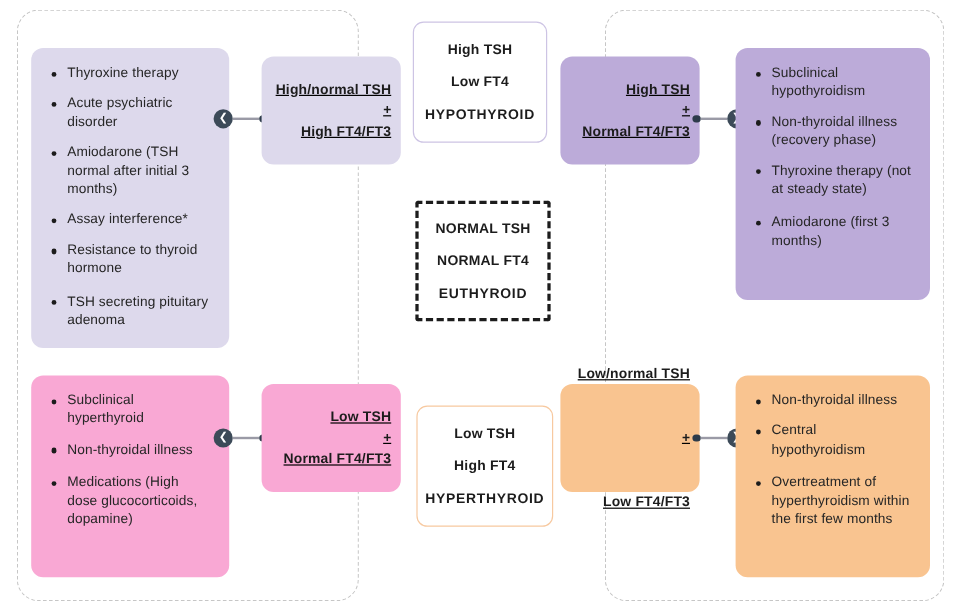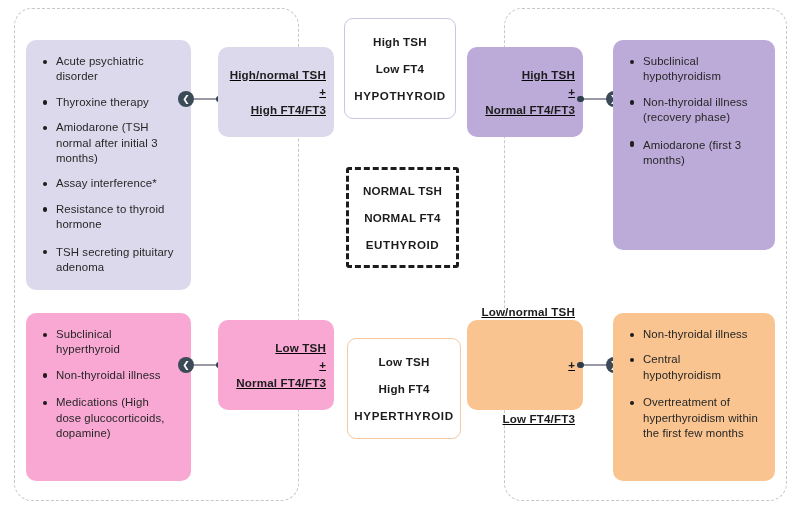--- a/index.html
+++ b/index.html
@@ -169,22 +169,22 @@
 </head>
 <body>
 
 <div id="canvas">
 
   <div class="group-frame" id="group-left"></div>
   <div class="group-frame" id="group-right"></div>
 
   <div class="card cause-card theme-lilac-light" style="left:26px; top:40px; width:165px; height:250px;">
     <ul>
+      <li><span class="bullet"></span><span>Thyroxine therapy</span></li>
       <li><span class="bullet"></span><span>Acute psychiatric disorder</span></li>
-      <li><span class="bullet"></span><span>Thyroxine therapy</span></li>
       <li><span class="bullet"></span><span>Amiodarone (TSH normal after initial 3 months)</span></li>
       <li><span class="bullet"></span><span>Assay interference*</span></li>
       <li><span class="bullet"></span><span>Resistance to thyroid hormone</span></li>
       <li><span class="bullet"></span><span>TSH secreting pituitary adenoma</span></li>
     </ul>
   </div>
 
   <div class="connector" style="left:178px; top:91px;">
     <div class="disc">❮</div>
     <div class="stem"></div>
@@ -212,21 +212,21 @@
   <div class="connector" style="left:577px; top:91px;">
     <div class="knob"></div>
     <div class="stem"></div>
     <div class="disc">❯</div>
   </div>
 
   <div class="card cause-card theme-lilac-dark" style="left:613px; top:40px; width:162px; height:210px;">
     <ul>
       <li><span class="bullet"></span><span>Subclinical hypothyroidism</span></li>
       <li><span class="bullet"></span><span>Non-thyroidal illness (recovery phase)</span></li>
-      <li><span class="bullet"></span></li>
+      <li><span class="bullet"></span><span>Thyroxine therapy (not at steady state)</span></li>
       <li><span class="bullet"></span><span>Amiodarone (first 3 months)</span></li>
     </ul>
   </div>
 
   <div class="outcome" id="outcome-eu">
     <div class="row">NORMAL TSH</div>
     <div class="row">NORMAL FT4</div>
     <div class="row verdict">EUTHYROID</div>
   </div>
 

